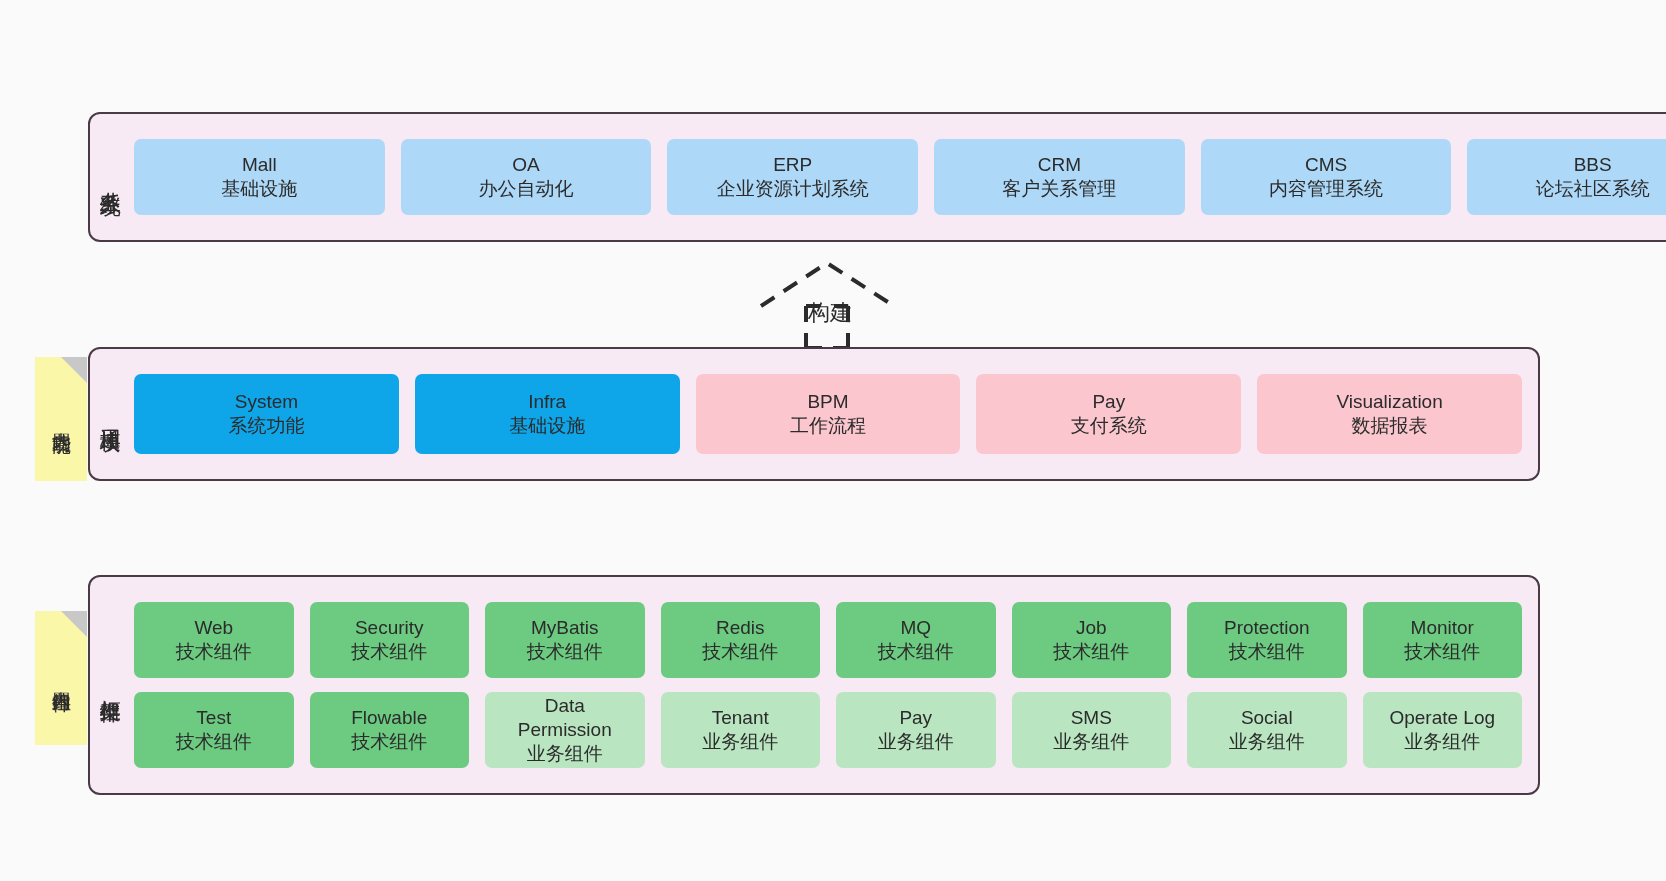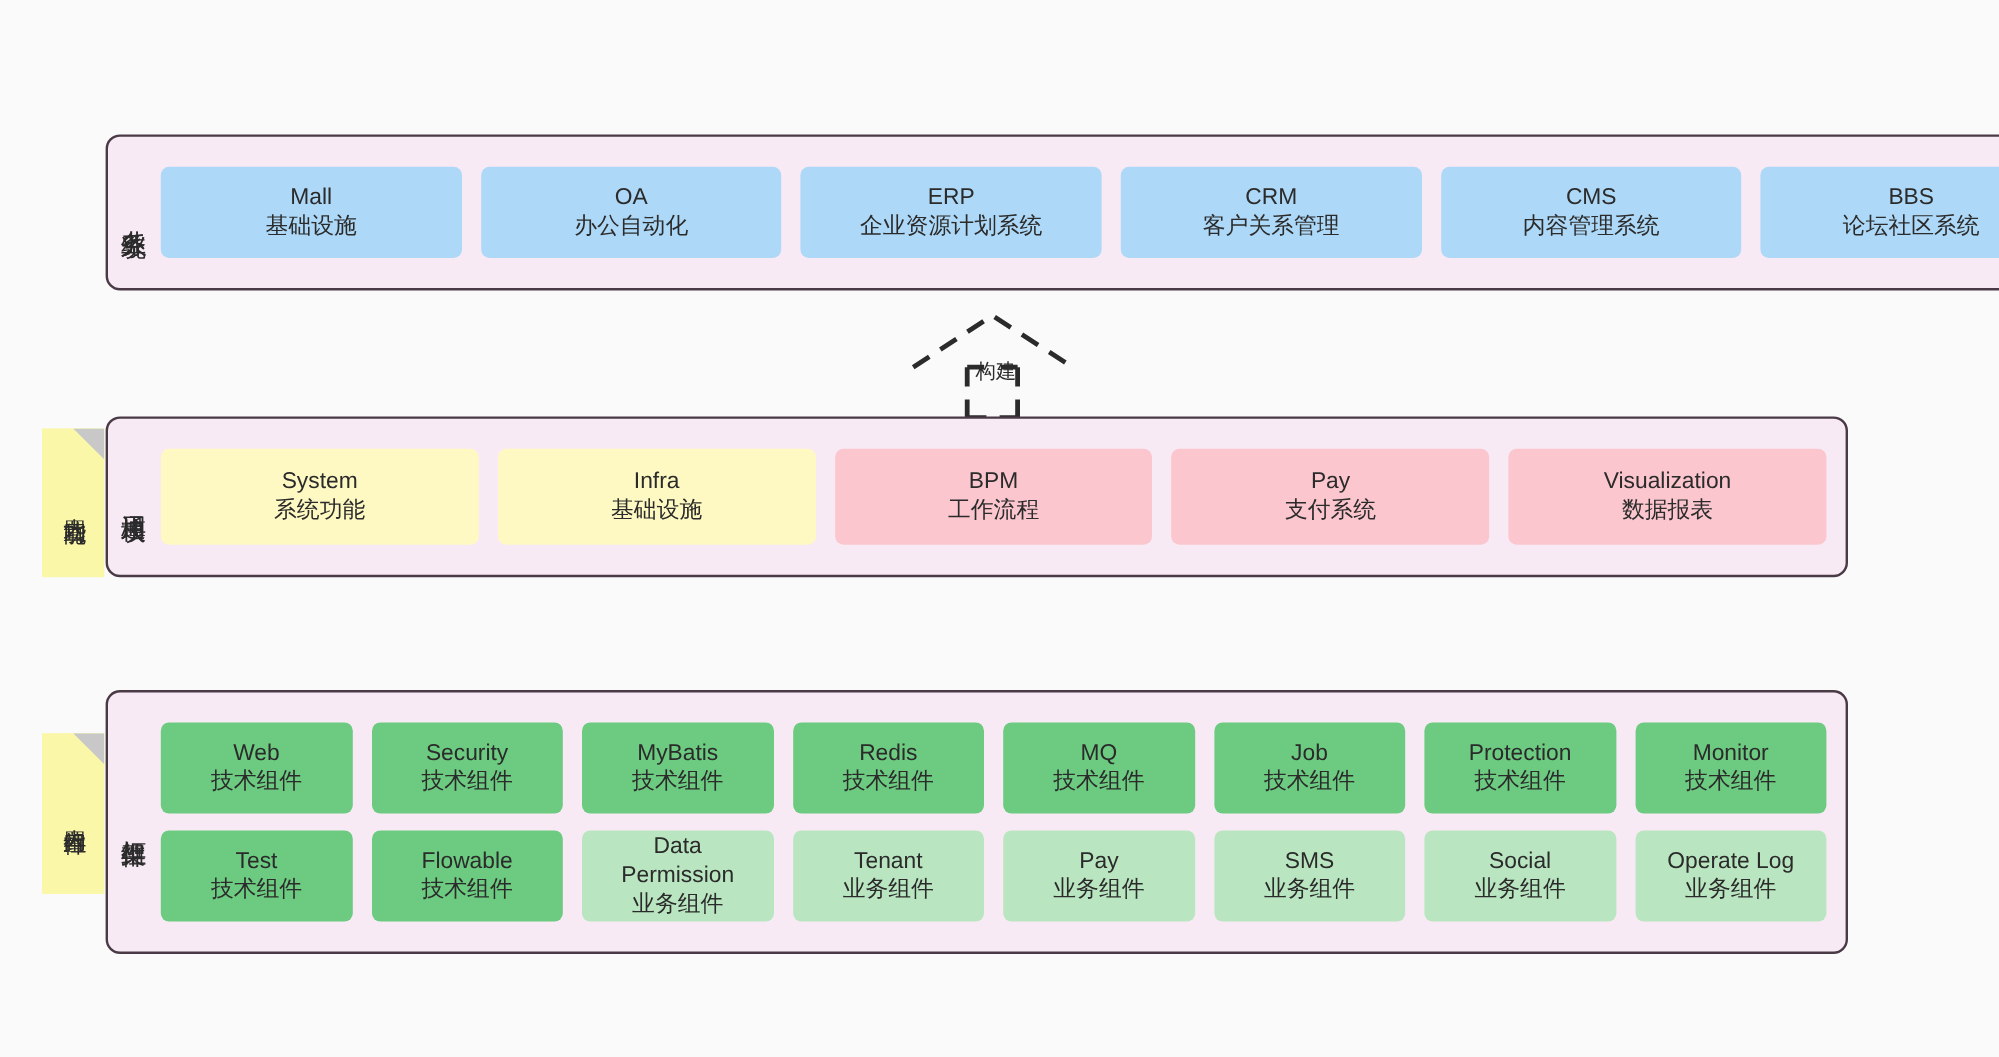--- a/index.html
+++ b/index.html
@@ -83,21 +83,21 @@
   }
   .card .t1 { white-space: pre-line; }
   .card .t2 { white-space: pre-line; }
 
   .h-biz  { height: 76px; }
   .h-mod  { height: 80px; }
   .h-comp { height: 76px; }
 
   
   .c-blue        { background: #add8f7; }
-  .c-red         { background: #fef9c3; }
+  .c-red         { background: #0ea5e9; }
   .c-pink        { background: #fbc6ce; }
   .c-green       { background: #6ccb80; }
   .c-green-light { background: #b9e6c0; }
 
   
   .sticky {
     position: absolute;
     background: #faf7a8;
     width: 52px;
     box-sizing: border-box;
@@ -126,21 +126,21 @@
   }
 
   
   .arrow {
     position: absolute;
     pointer-events: none;
   }
   .arrow svg { display: block; }
   .arrow-label {
     position: absolute;
-    font-size: 17px;
+    font-size: 22px;
     color: #2b2b2b;
     background: transparent;
     white-space: nowrap;
     left: 50%;
     transform: translateX(-50%);
   }
 </style>
 </head>
 <body>
 

